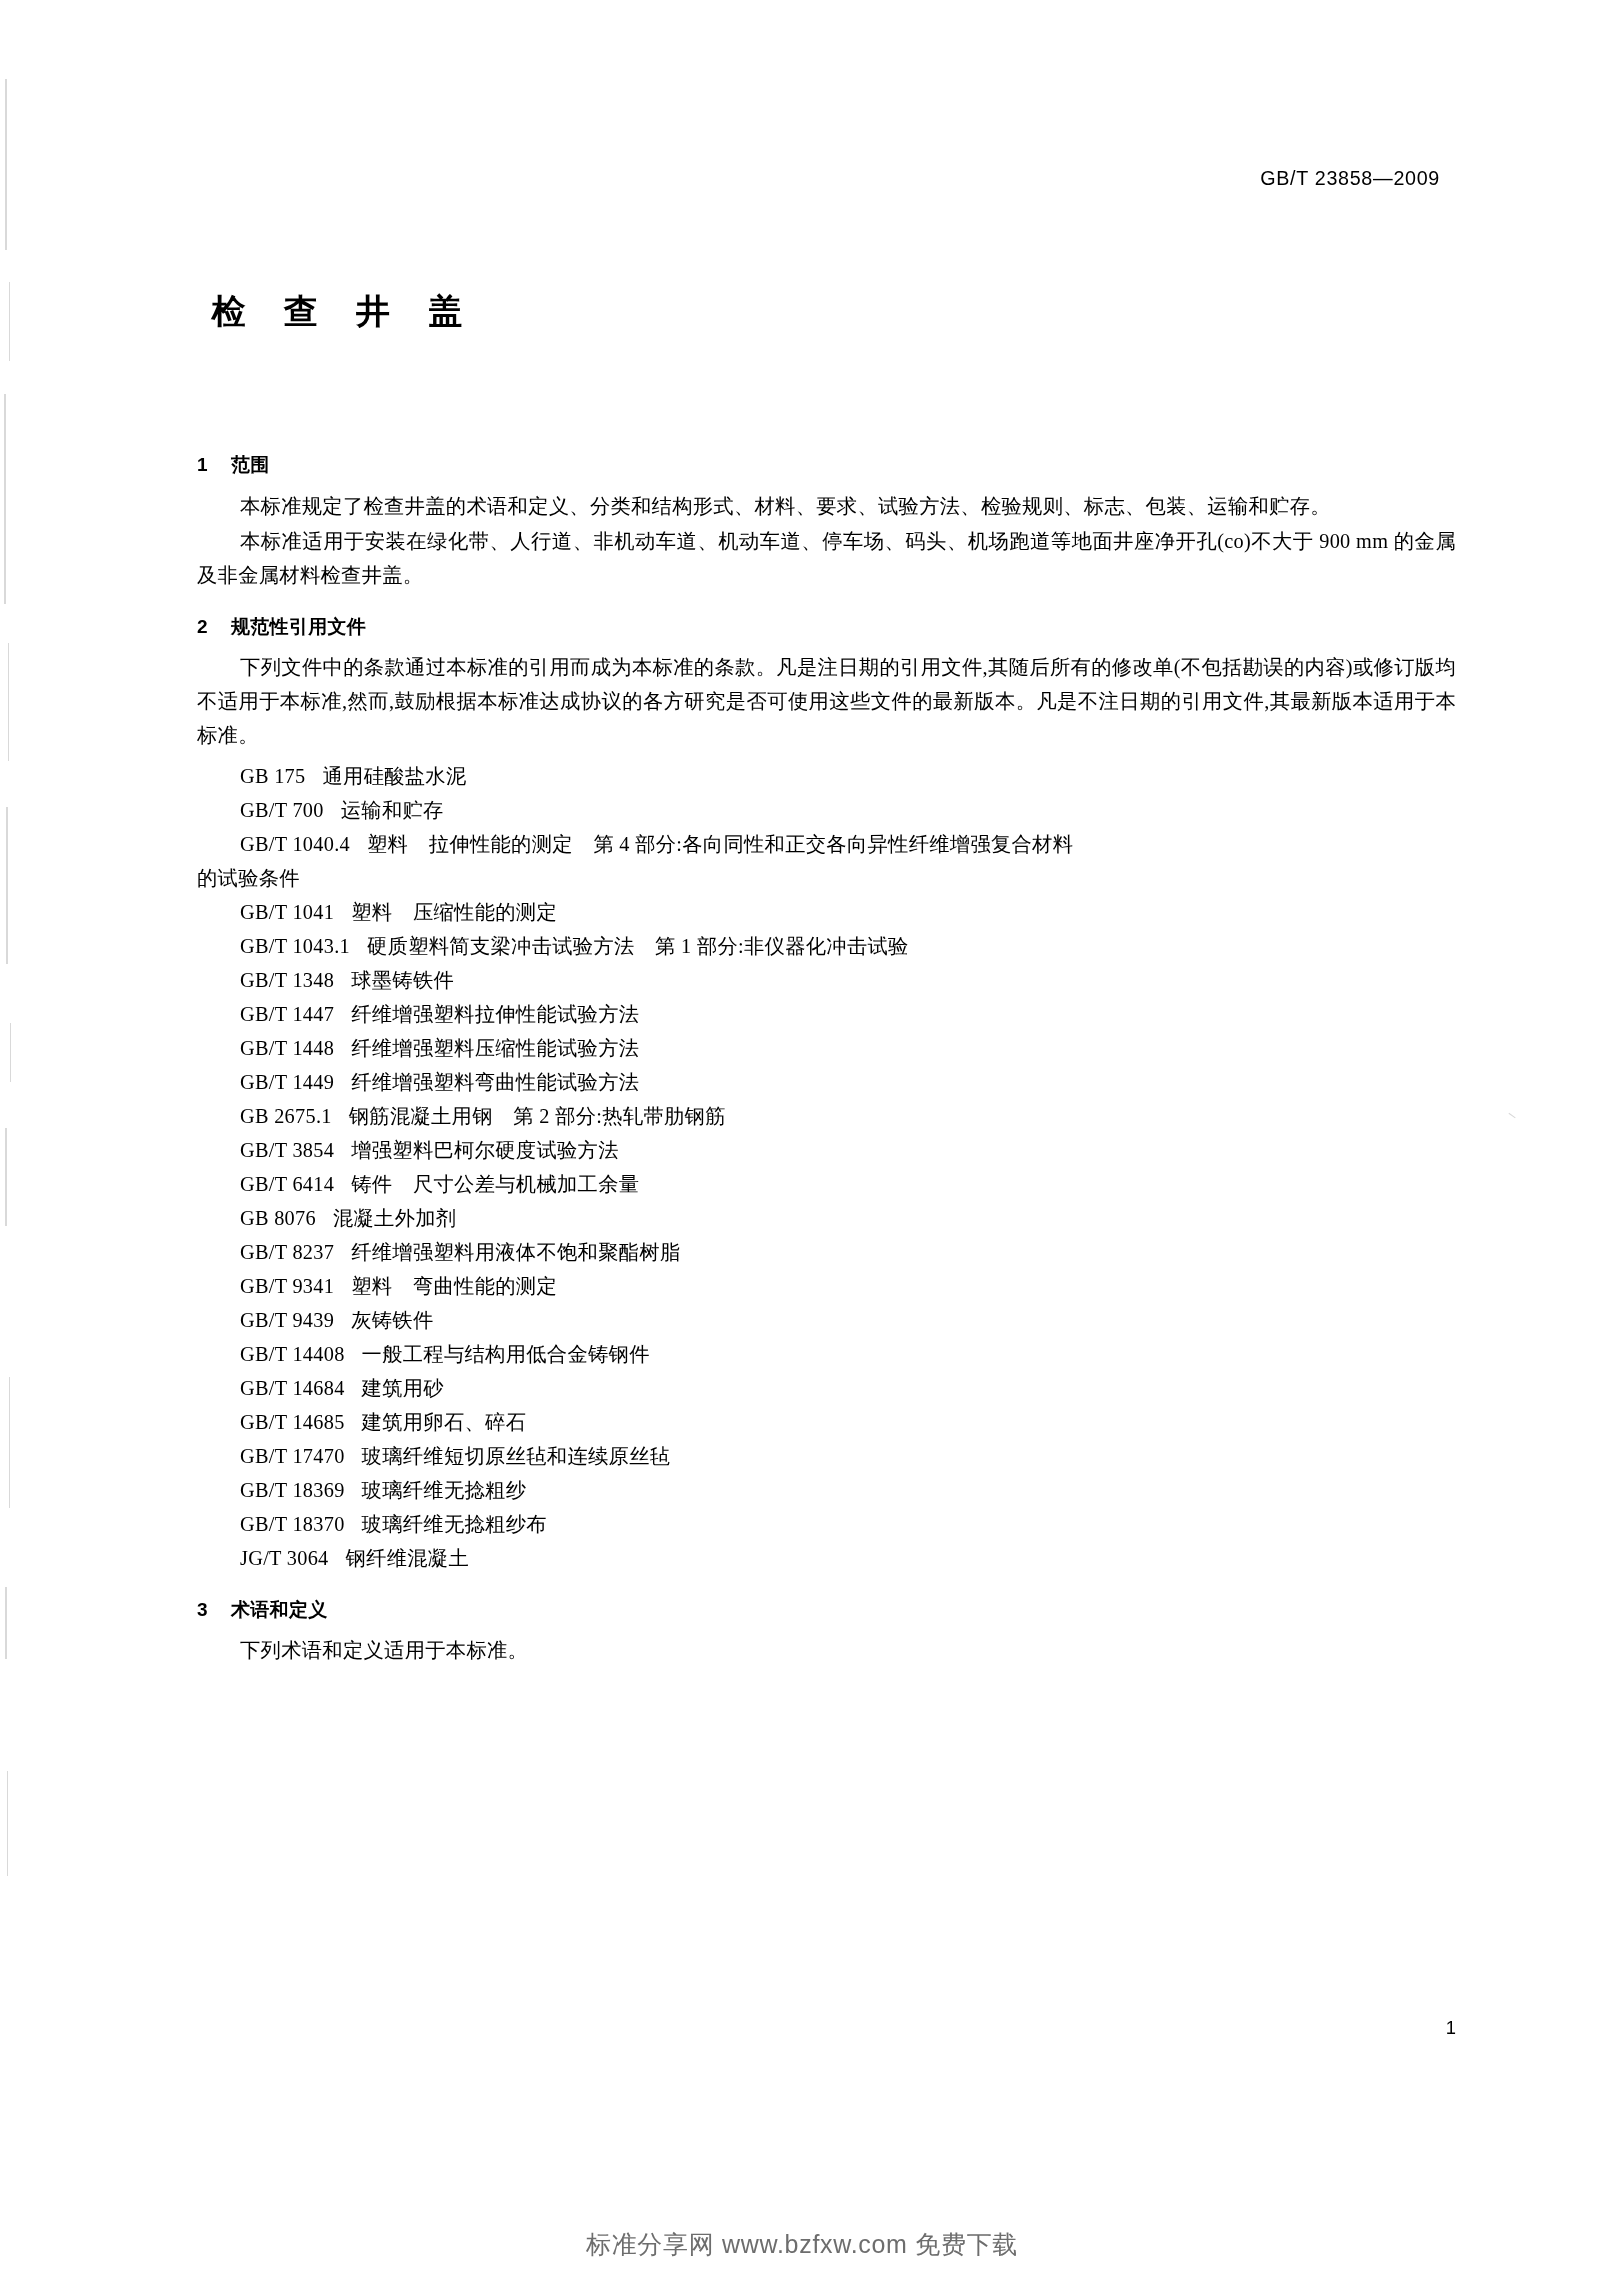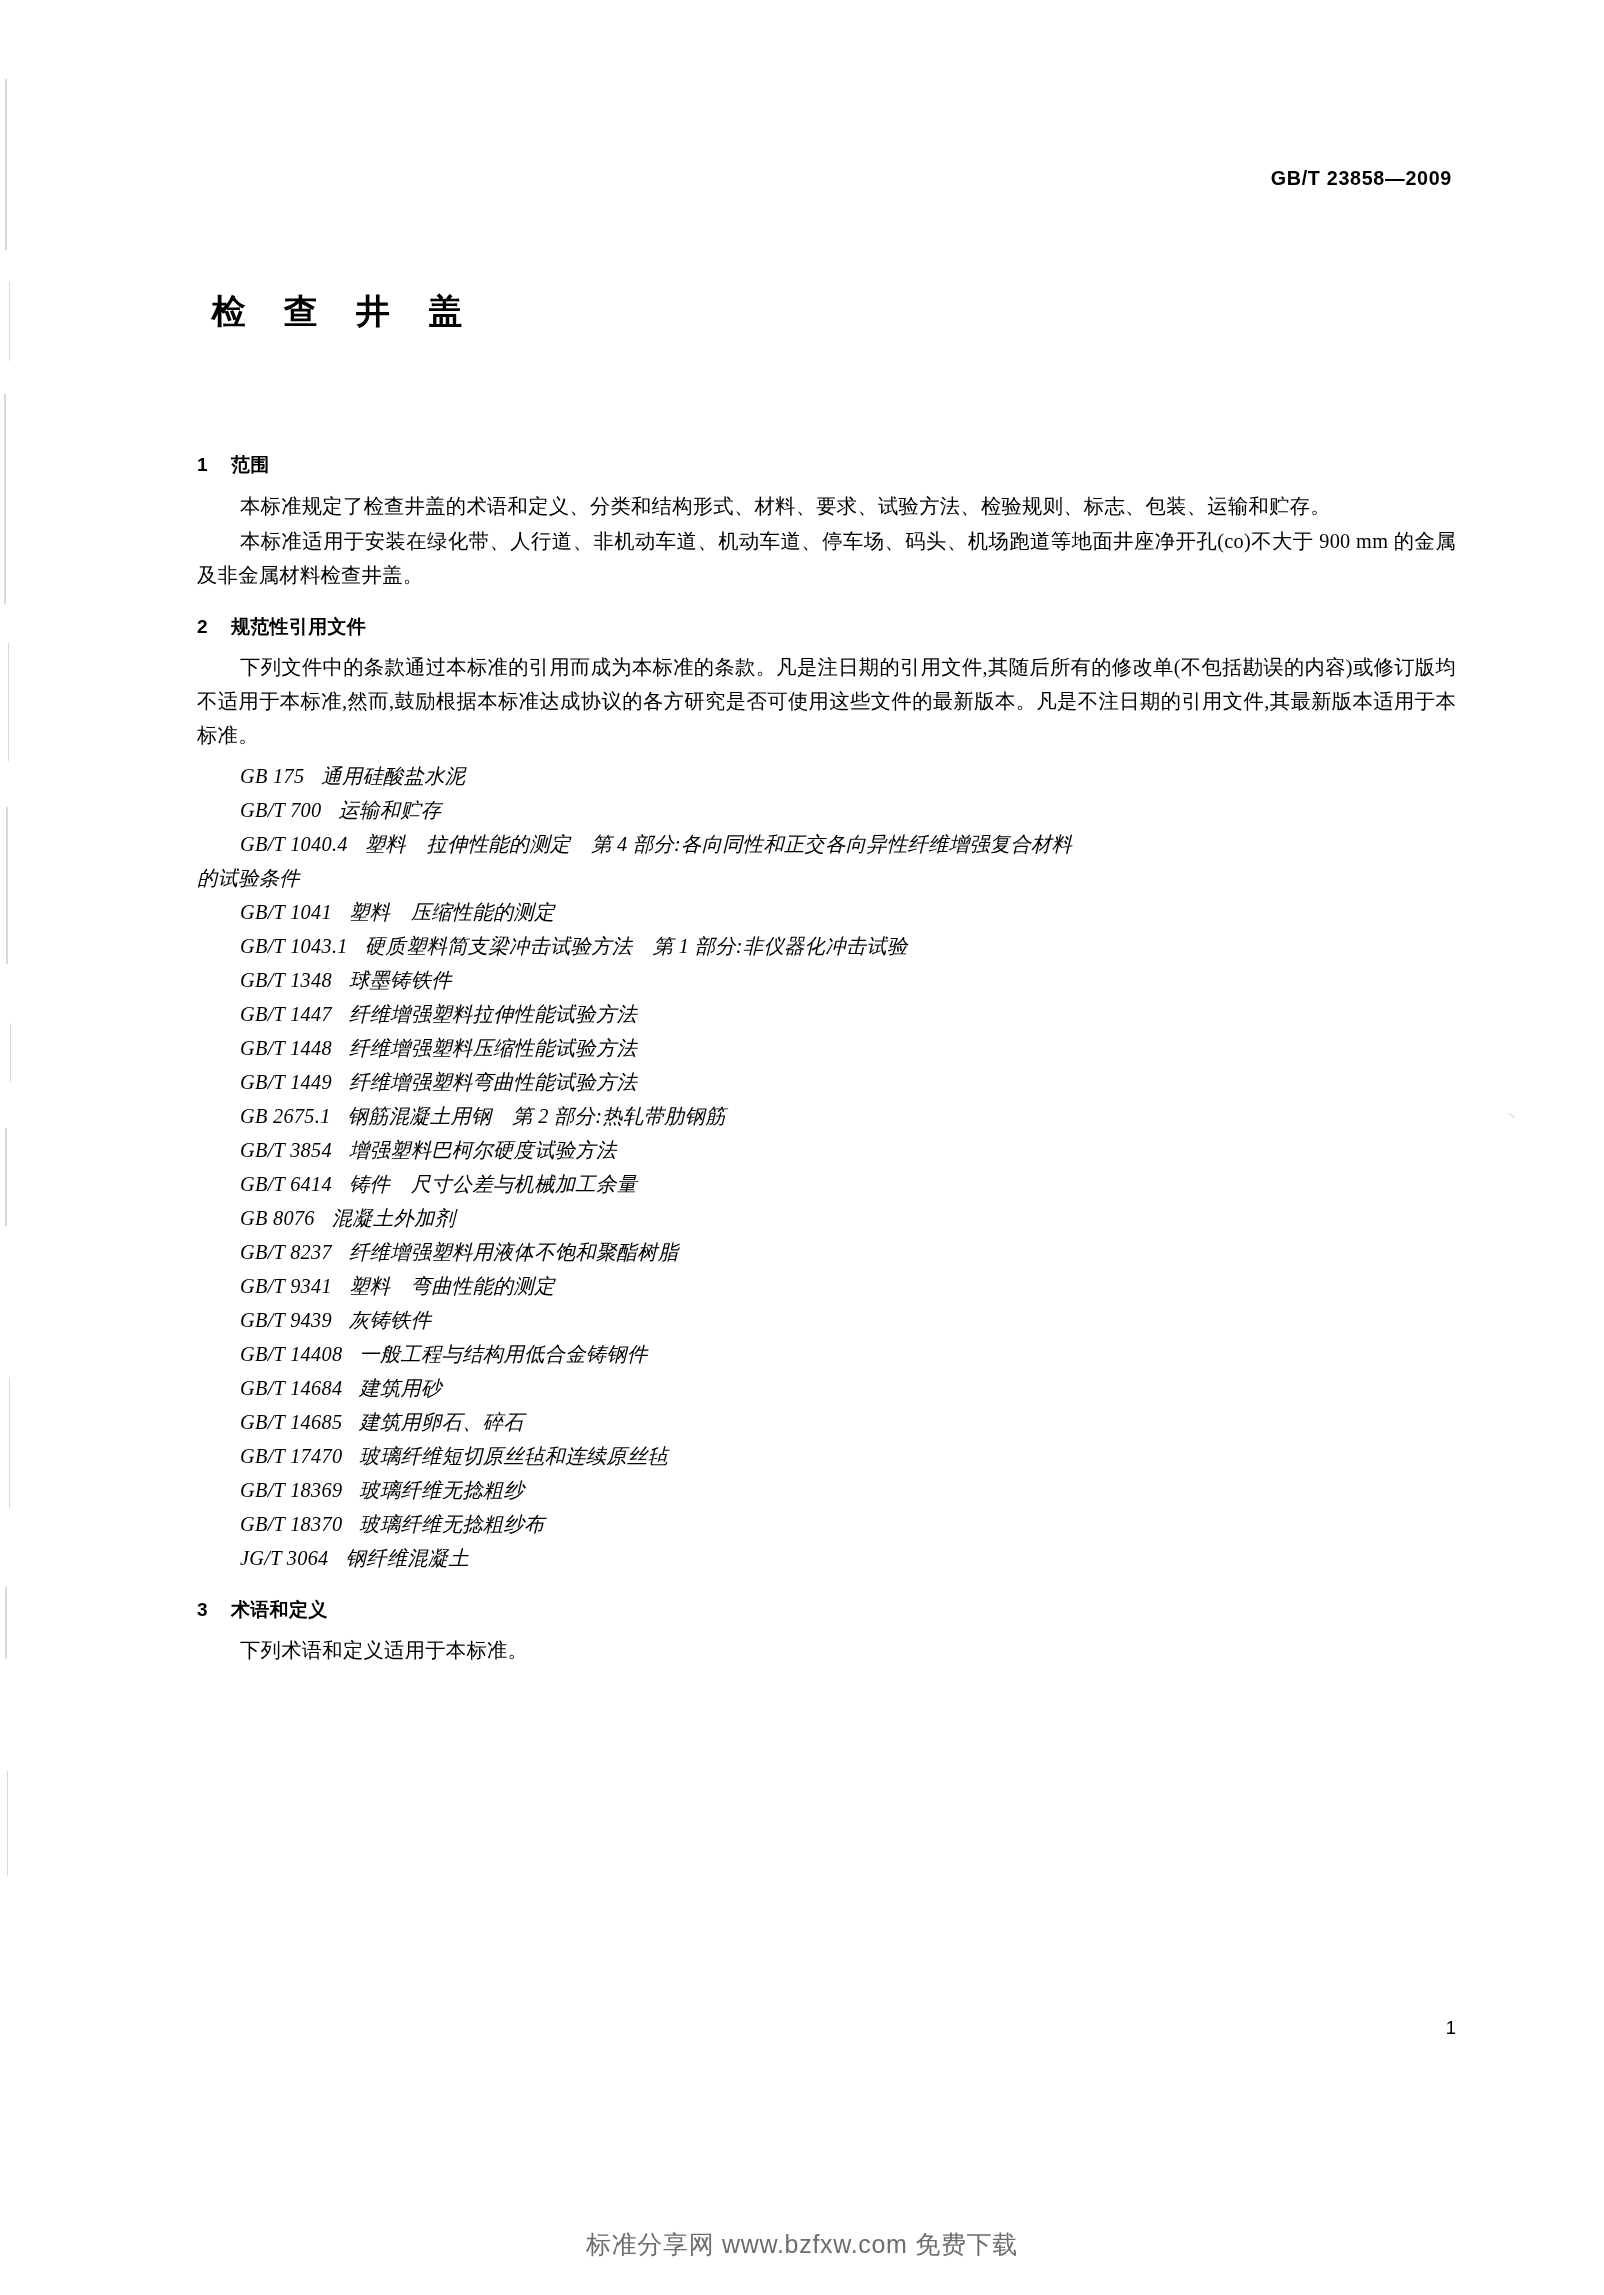--- a/index.html
+++ b/index.html
@@ -33,24 +33,24 @@
     opacity: 0.55;
   }
   .content {
     position: absolute;
     left: 197px;
     top: 0;
     width: 1259px;
   }
   .std-no {
     position: absolute;
-    right: 4px;
+    right: 16px;
     top: 167px;
     font-family: "Liberation Sans", sans-serif;
-    font-weight: bold;
+    font-weight: normal;
     font-size: 19.7px;
     letter-spacing: 0.7px;
     white-space: nowrap;
   }
   .doc-title {
     position: absolute;
     left: 0;
     top: 289px;
     width: 1259px;
     text-align: left;
@@ -82,21 +82,20 @@
     line-height: 34px;
     text-align: justify;
     text-indent: 43px;
     letter-spacing: 0.3px;
     margin: 0 0 1.3px 0;
   }
   .ref-list {
     margin: 6.6px 0 0 0;
     padding: 0;
     list-style: none;
-    font-style: italic;
   }
   .ref-list li {
     font-size: 20.3px;
     line-height: 34px;
     padding-left: 43px;
     letter-spacing: 0.3px;
   }
   .ref-list li .code {
     font-family: "Liberation Serif", serif;
   }

